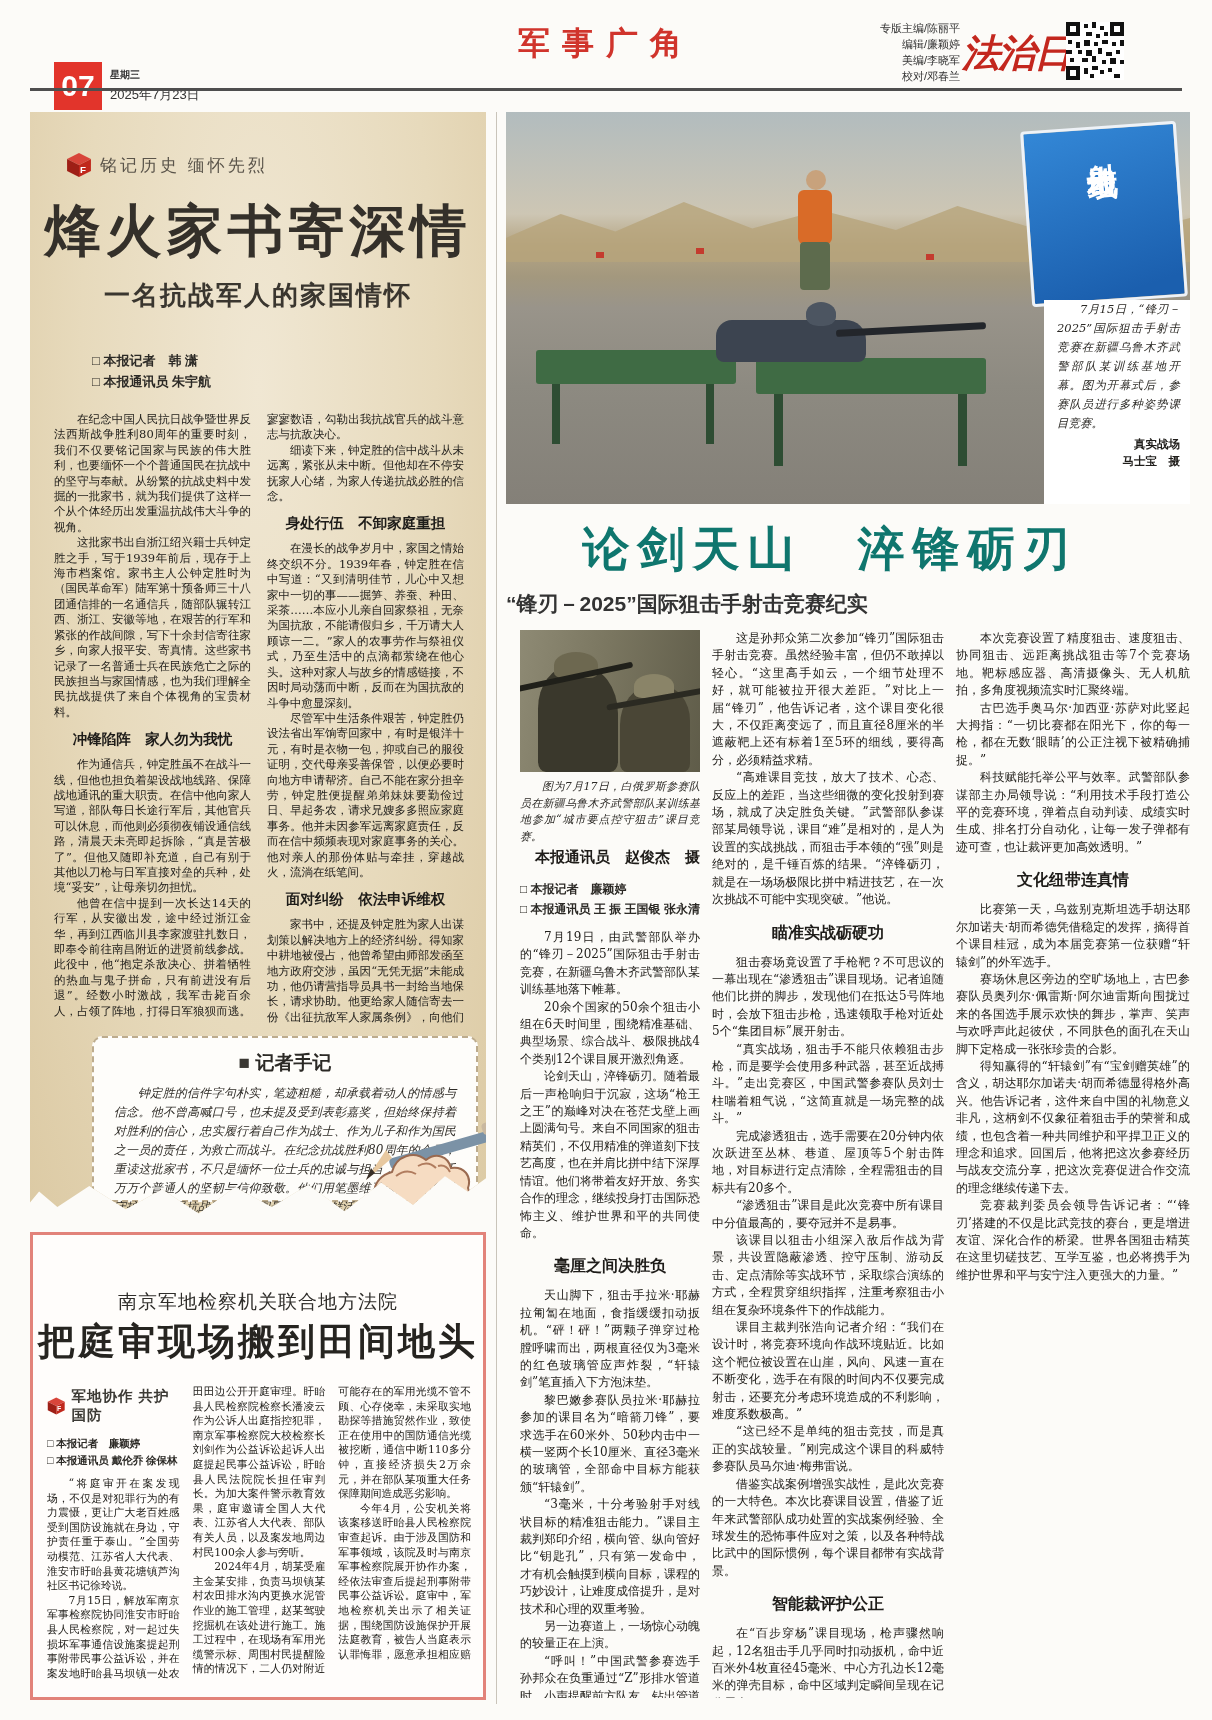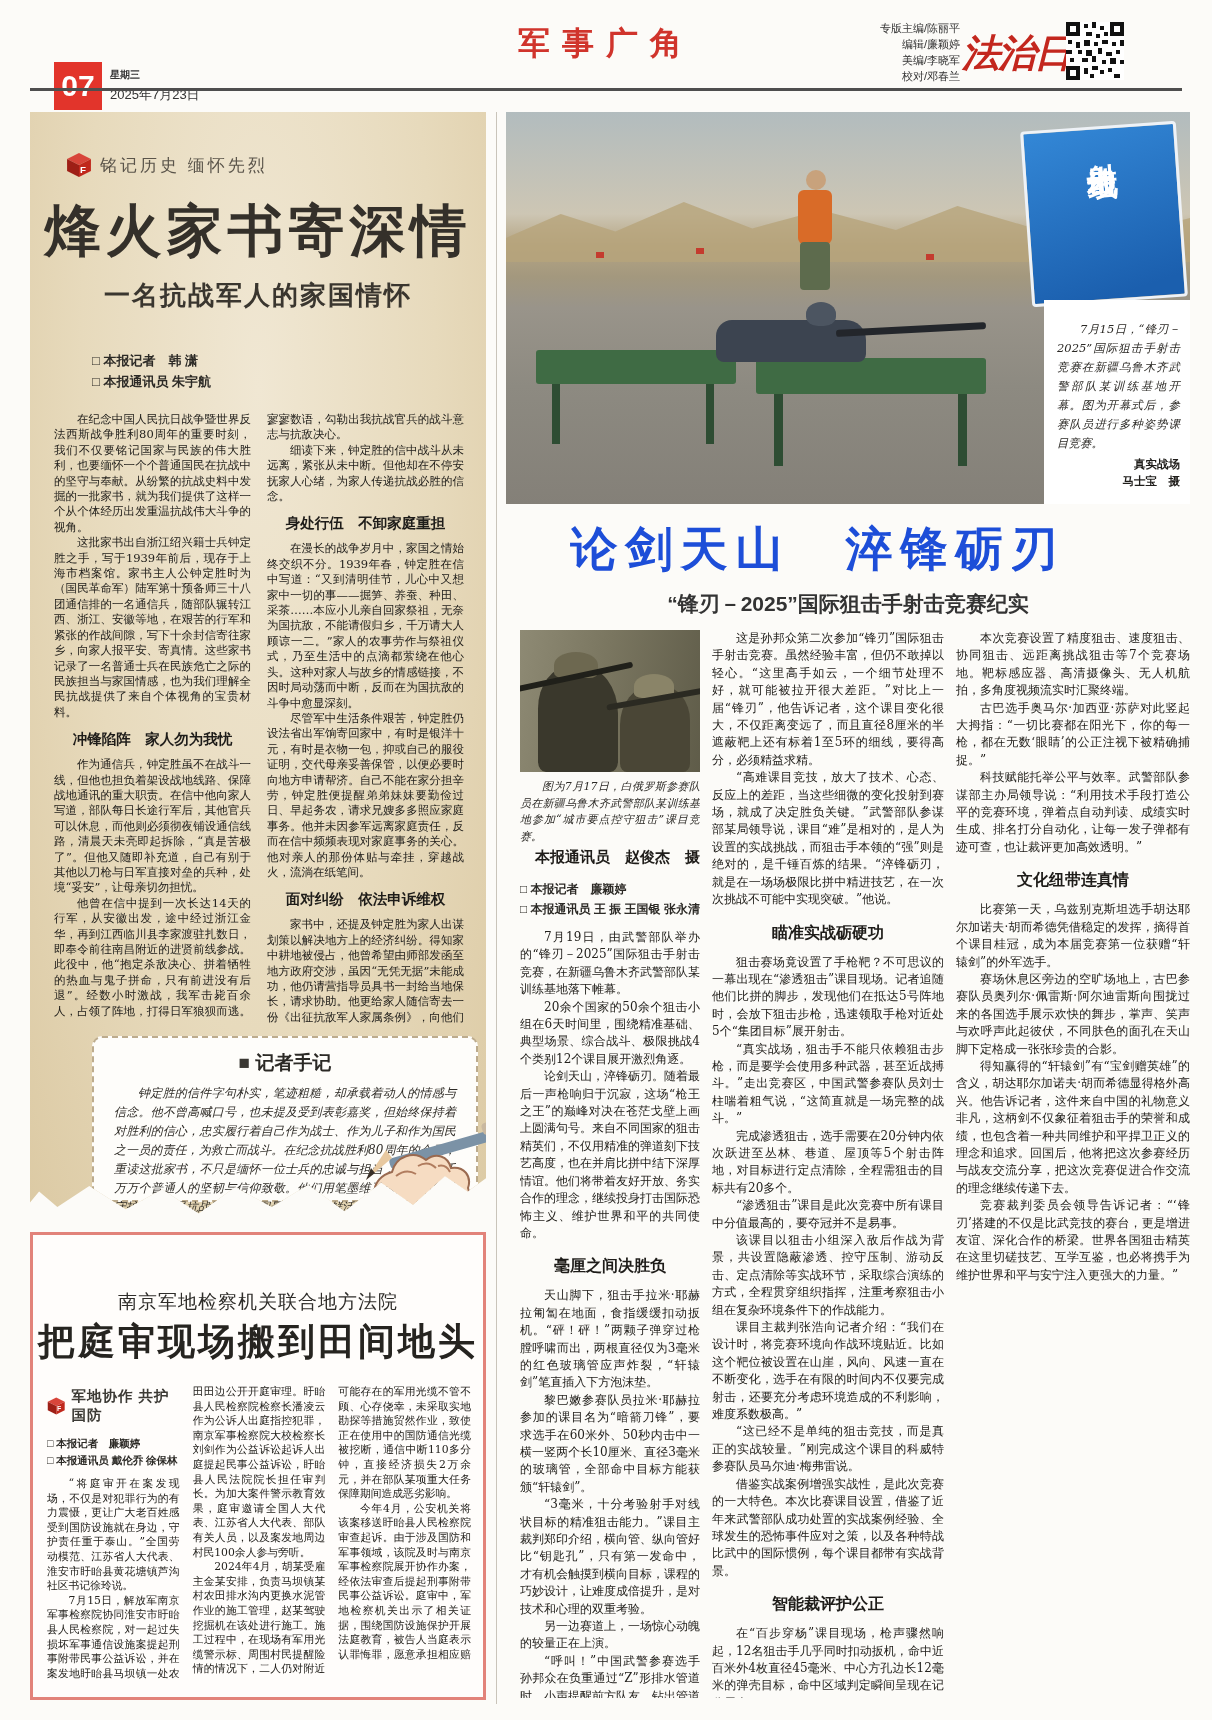--- a/index.html
+++ b/index.html
@@ -81,28 +81,28 @@
                    background:#c8a27c;border-radius:50%;}
   .p1-stander-legs{position:absolute;left:294px;top:130px;width:30px;height:48px;
                    background:#5d6b4d;border-radius:4px;}
   .p1-sign{position:absolute;right:8px;top:14px;width:150px;height:170px;
            background:linear-gradient(165deg,#3387d6 0%,#1b5fae 90%);border:3px solid #eef2f7;
            border-radius:4px;transform:rotate(-4deg);display:flex;flex-direction:column;
            align-items:center;justify-content:center;gap:10px;}
   .p1-sign .big{color:#fff;font-weight:bold;font-size:30px;letter-spacing:2px;writing-mode:vertical-rl;
                 text-orientation:upright;height:150px;display:flex;align-items:center;}
   .p1-caption{position:absolute;right:0;top:188px;width:146px;height:204px;background:#fff;
-              padding:20px 10px 8px 13px;box-sizing:border-box;}
+              padding:0 10px 8px 13px;box-sizing:border-box;}
   .p1-caption .cap{font-family:"DejaVu Serif",serif;font-style:italic;font-size:11.5px;
                    line-height:19px;text-align:justify;color:#2b2925;text-indent:2em;}
   .p1-caption .credit{font-size:11.5px;font-weight:bold;text-align:right;color:#1f1d1a;
                       line-height:17px;margin-top:3px;}
-  .s-headline{position:absolute;left:476px;top:518px;width:684px;text-align:center;
-              font-size:47px;font-weight:bold;color:#1d4ed8;letter-spacing:8px;}
-  .s-deck{position:absolute;left:506px;top:590px;width:684px;text-align:center;
+  .s-headline{position:absolute;left:488px;top:518px;width:684px;text-align:center;
+              font-size:47px;font-weight:bold;color:#0f766e;letter-spacing:8px;}
+  .s-deck{position:absolute;left:506px;top:590px;width:684px;
           font-size:21px;font-weight:bold;color:#333;}
   .s-col{position:absolute;top:630px;overflow:hidden;}
   .s-col p{font-size:12px;line-height:17.4px;}
   .s-col .sub{font-size:16px;margin:14px 0 10px;}
   #scol1{left:520px;width:180px;height:1068px;}
   #scol2{left:712px;width:232px;height:1068px;}
   #scol3{left:956px;width:234px;height:1068px;}
   .photo2{position:relative;width:180px;height:142px;overflow:hidden;
           background:linear-gradient(100deg,#8e8a74 0%,#7a7660 45%,#5f5c49 100%);margin-bottom:7px;}
   .p2-fig1{position:absolute;left:18px;top:36px;width:80px;height:106px;background:#3a382c;

